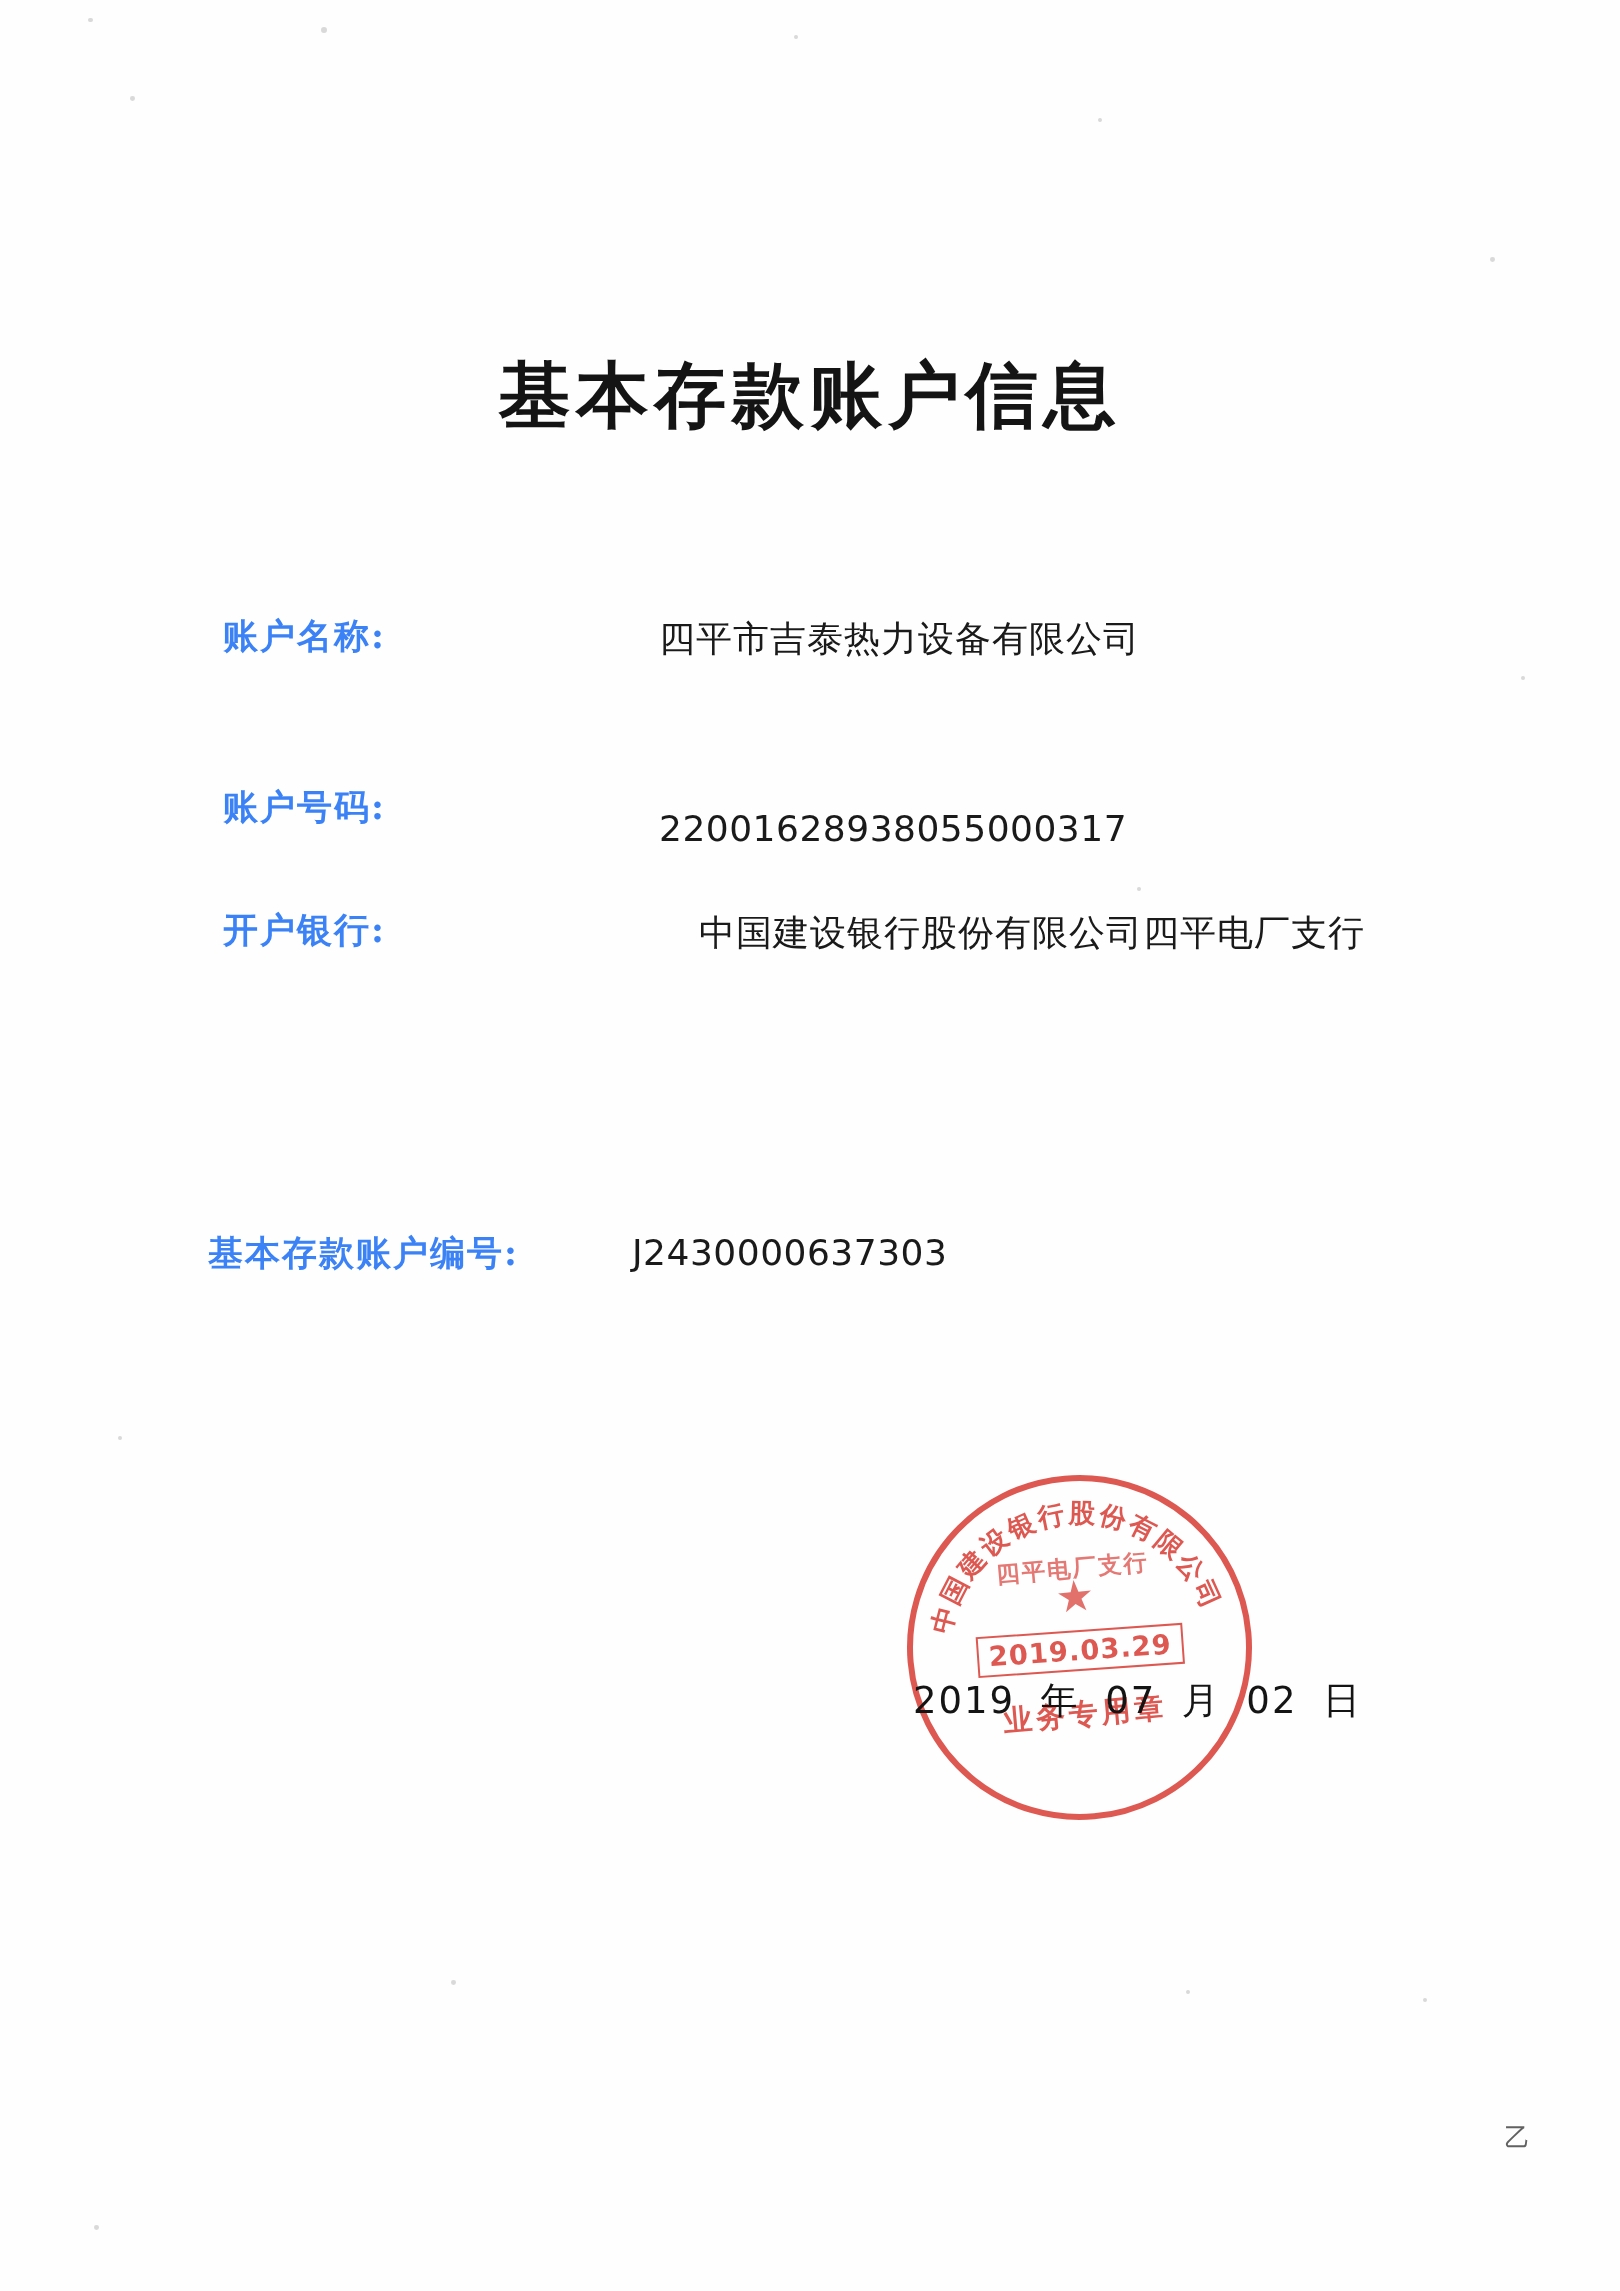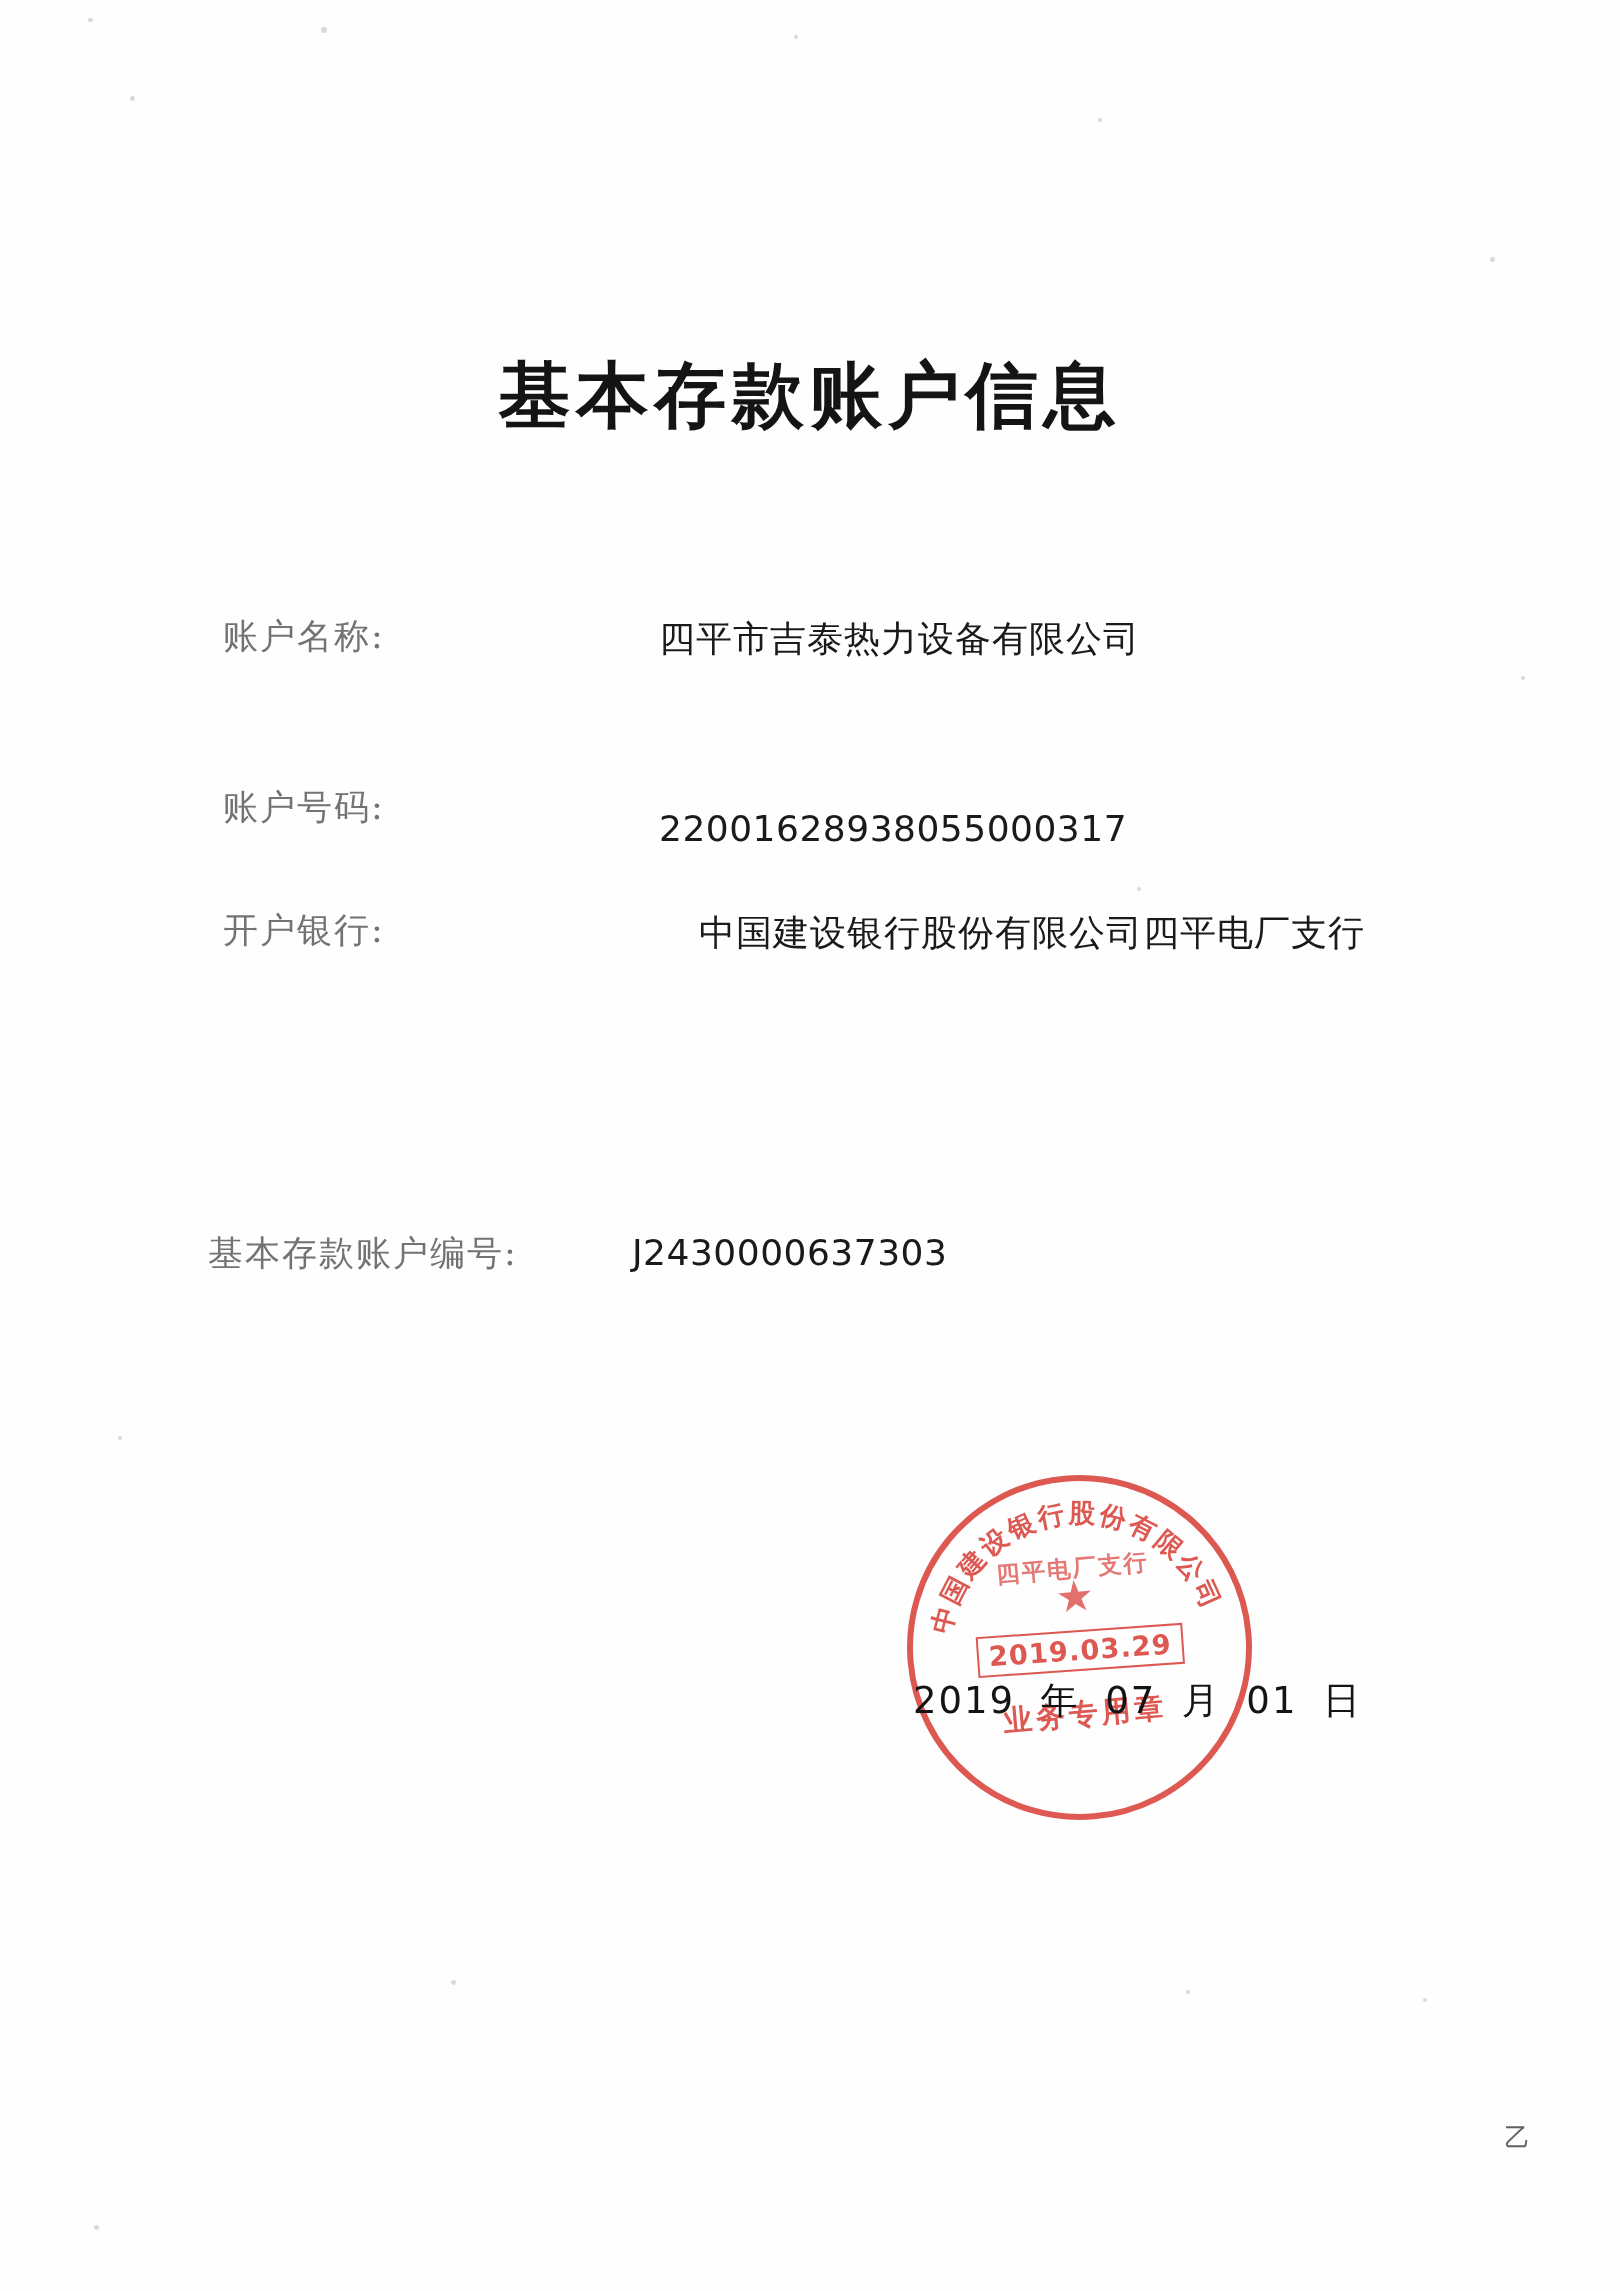--- a/index.html
+++ b/index.html
@@ -40,23 +40,23 @@
     color: #141414;
   }
 
   .field {
     position: absolute;
     display: flex;
     align-items: flex-start;
   }
   .field-label {
     font-family: "DejaVu Serif", "Liberation Serif", serif;
-    font-weight: normal;
+    font-weight: bold;
     font-size: 35px;
-    color: #737373;
+    color: #3b82f6;
     letter-spacing: 2px;
     white-space: nowrap;
   }
   .field-label.sub {
     display: block;
     margin-top: 13.7px;
     letter-spacing: 1px;
   }
   .field-value {
     font-family: "DejaVu Sans", "Liberation Sans", sans-serif;
@@ -243,20 +243,20 @@
       <div class="seal-datebox">2019.03.29</div>
       <div class="seal-sub">业务专用章</div>
     </div>
   </div>
 
   <div class="date-line">
     <span>2019</span>
     <span>年</span>
     <span>07</span>
     <span>月</span>
-    <span>01</span>
+    <span>02</span>
     <span>日</span>
   </div>
 
   <div class="corner-mark">乙</div>
 
 </div>
 
 
 </body></html>

